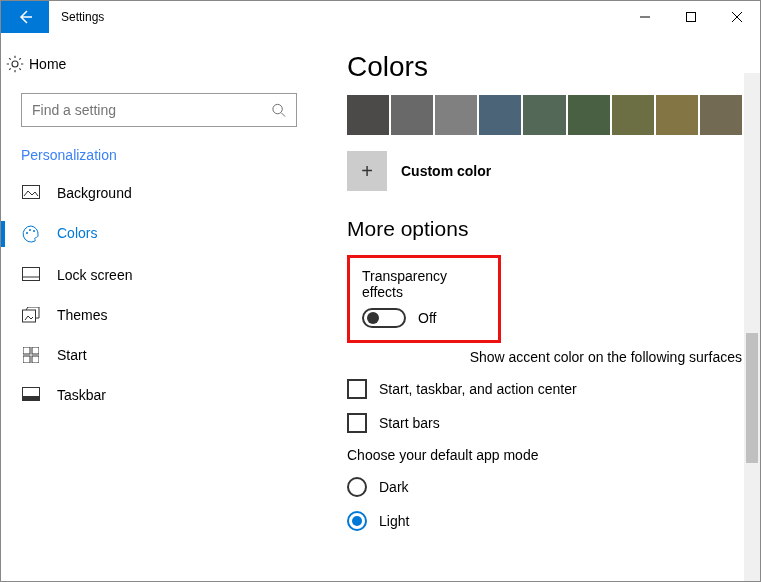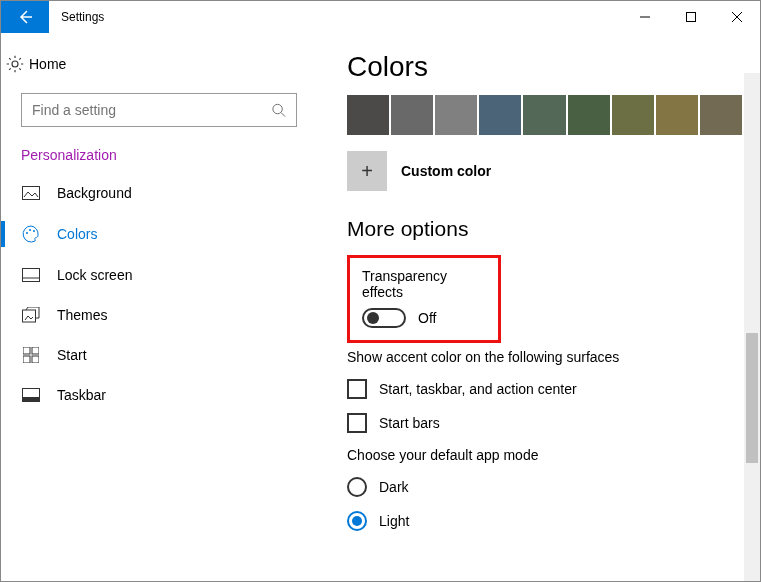--- a/index.html
+++ b/index.html
@@ -9,41 +9,41 @@
 .title-text { font-size: 12px; padding-left: 12px; color: #000; flex: 1; }
 .win-controls { display: flex; }
 .win-btn { width: 46px; height: 32px; display: flex; align-items: center; justify-content: center; color: #000; }
 .content { display: flex; height: calc(100% - 32px); }
 .sidebar { width: 316px; padding: 14px 0 0 0; }
 .home-row { display: flex; align-items: center; padding: 8px 20px 14px 4px; gap: 4px; }
 .home-row .icon { width: 20px; display:flex; justify-content:center; }
 .home-label { font-size: 14px; }
 .search-box { margin: 6px 20px 20px 20px; height: 34px; border: 1px solid #999; display: flex; align-items: center; padding: 0 10px; justify-content: space-between; }
 .search-box input { border: none; outline: none; font-size: 14px; width: 100%; color:#666; }
-.section-label { color: #a21caf; font-size: 14px; padding: 0 20px 10px 20px; }
-.nav-item { display: flex; align-items: center; gap: 16px; padding: 12px 20px; font-size: 14px; cursor: pointer; }
+.section-label { color: #3b82f6; font-size: 14px; padding: 0 20px 10px 20px; }
+.nav-item { display: flex; gap: 16px; padding: 12px 20px; font-size: 14px; cursor: pointer; }
 .nav-item .icon { width: 20px; display:flex; justify-content:center; color:#333; }
 .nav-item.selected { color: #0078d7; position: relative; }
 .nav-item.selected::before { content:""; position:absolute; left:0; top:8px; bottom:8px; width:4px; background:#0078d7; }
 .nav-item.selected .icon { color:#0078d7; }
 .main { flex: 1; padding: 18px 18px 0 30px; position: relative; overflow: hidden; }
 .page-title { font-size: 28px; font-weight: 400; margin-bottom: 12px; }
 .swatches { display: flex; gap: 2px; margin-bottom: 16px; }
 .swatch { width: 44px; height: 40px; }
 .custom-row { display: flex; align-items: center; gap: 14px; margin-bottom: 26px; }
 .plus-box { width: 40px; height: 40px; background: #ccc; display:flex; align-items:center; justify-content:center; font-size:20px; color:#333; }
 .custom-label { font-size: 14px; font-weight: bold; }
 .sub-head { font-size: 21px; margin-bottom: 14px; }
 .highlight-box { border: 3px solid #e11; padding: 10px 12px 12px 12px; display:inline-block; margin-bottom: 6px; width: 154px; }
 .opt-label { font-size: 14px; margin-bottom: 8px; }
 .toggle-row { display:flex; align-items:center; gap: 12px; }
 .toggle { width: 44px; height: 20px; border: 2px solid #333; border-radius: 10px; position: relative; }
 .toggle .knob { width: 12px; height: 12px; background:#333; border-radius:50%; position:absolute; left:3px; top:2px; }
 .toggle-state { font-size: 14px; }
-.accent-label { font-size: 14px; margin-bottom: 14px; }
+.accent-label { font-size: 14px; margin-bottom: 14px; text-align: right; }
 .check-row { display:flex; align-items:center; gap:12px; margin-bottom: 14px; }
 .checkbox { width: 20px; height: 20px; border: 2px solid #333; }
 .check-label { font-size: 14px; }
 .mode-label { font-size: 14px; margin: 10px 0 14px 0; }
 .radio-row { display:flex; align-items:center; gap:12px; margin-bottom: 14px; }
 .radio { width: 20px; height: 20px; border: 2px solid #333; border-radius:50%; display:flex; align-items:center; justify-content:center; }
 .radio.selected { border-color:#0078d7; }
 .radio.selected .dot { width:10px; height:10px; background:#0078d7; border-radius:50%; }
 .radio-label { font-size:14px; }
 .scroll-track { position:absolute; right:0; top:40px; bottom:0; width:16px; background:#f0f0f0; }

